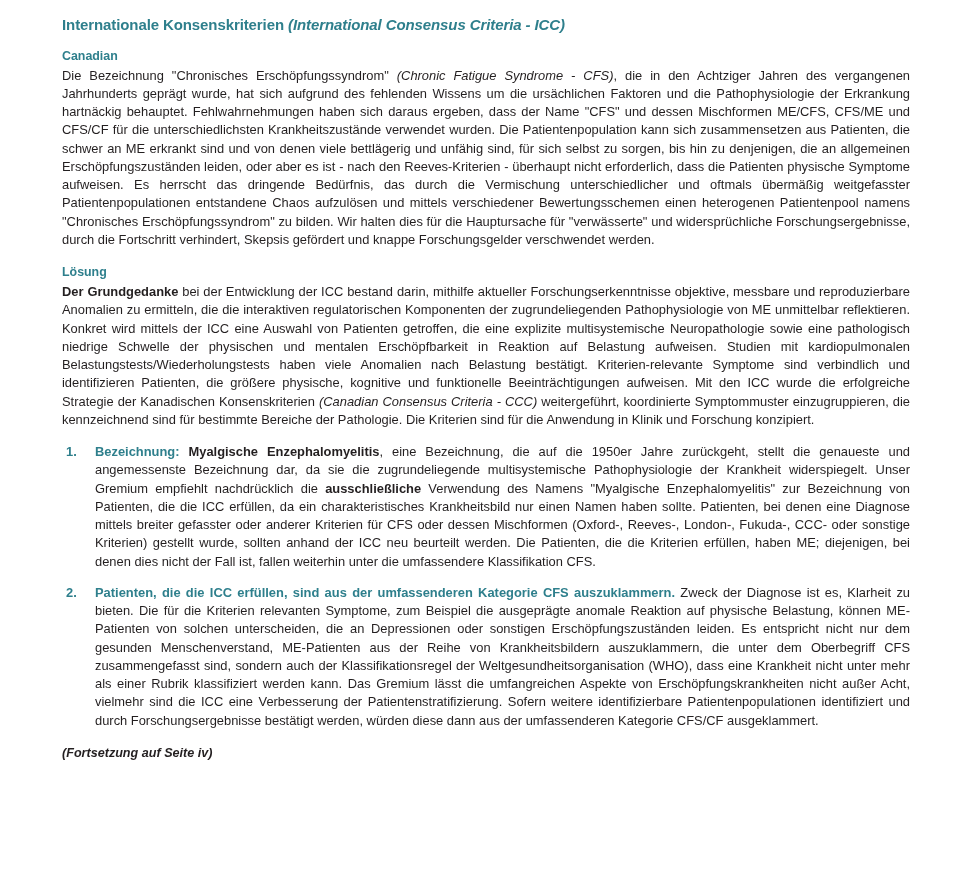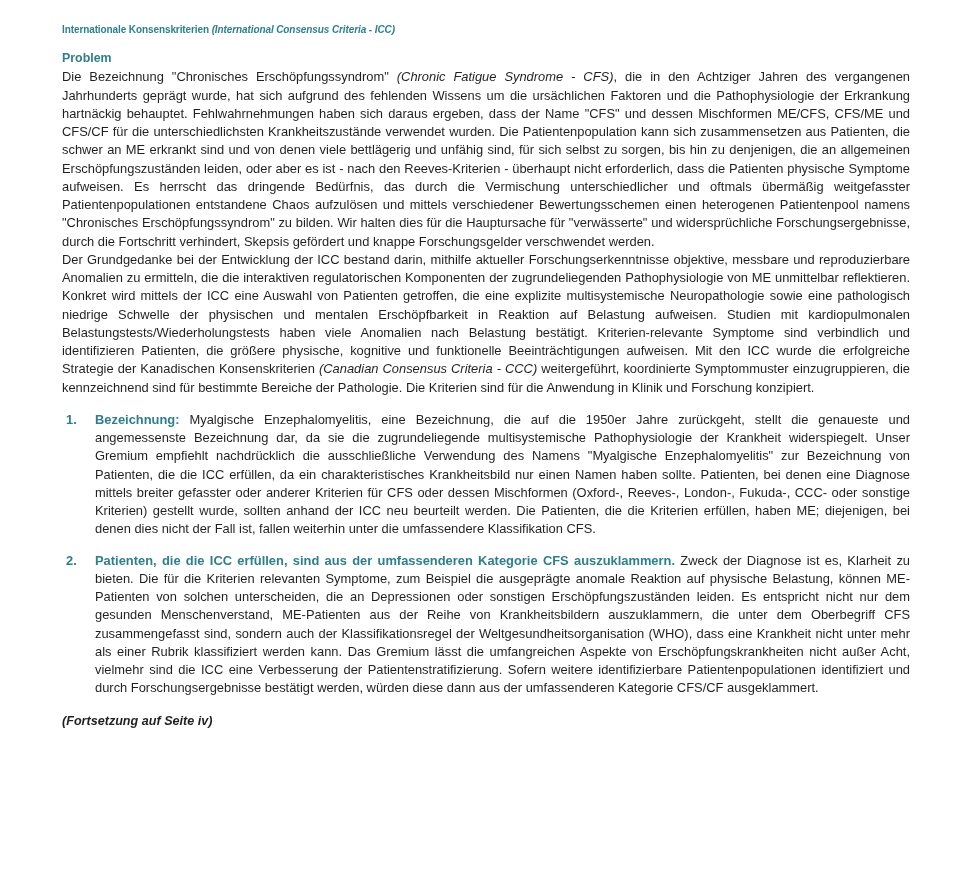--- a/index.html
+++ b/index.html
@@ -17,24 +17,24 @@
   }
   .page {
     box-sizing: border-box;
     width: 960px;
     height: 883px;
     padding: 14px 50px 10px 62px;
     background: #ffffff;
   }
   .doc-title {
     color: #2e7f8c;
-    font-size: 10px;
+    font-size: 15px;
     font-weight: bold;
     line-height: 1.25;
-    margin: 10px 0 14px 0;
+    margin: 2px 0 14px 0;
     letter-spacing: -0.1px;
   }
   .doc-title .latin {
     font-style: italic;
   }
   .section-heading {
     color: #2e7f8c;
     font-size: 12.4px;
     font-weight: bold;
     margin: 0 0 3px 0;
@@ -46,21 +46,21 @@
   p.body-text {
     margin: 0;
     font-size: 12.9px;
     line-height: 1.415;
     text-align: justify;
     text-justify: inter-word;
     hyphens: none;
     color: #231f20;
   }
   .it { font-style: italic; margin-top: 14px; }
-  .bd { font-weight: normal; }
+  .bd { font-weight: bold; }
   ol.criteria {
     margin: 14px 0 0 0;
     padding: 0;
     list-style: none;
     counter-reset: crit;
   }
   ol.criteria > li {
     position: relative;
     padding-left: 33px;
     margin-bottom: 13px;
@@ -92,26 +92,27 @@
 </style>
 </head>
 <body>
 
 <div class="page">
 
   <h1 class="doc-title">
     <span>Internationale Konsenskriterien </span><span class="latin">(International Consensus Criteria - ICC)</span>
   </h1>
 
-  <h2 class="section-heading">Problem</h2>
+  <h2 class="section-heading">Canadian</h2>
 
   <p class="body-text">
     <span>Die Bezeichnung "Chronisches Erschöpfungssyndrom" </span><span class="it">(Chronic Fatigue Syndrome - CFS)</span><span>, die in den Achtziger Jahren des vergangenen Jahrhunderts geprägt wurde, hat sich aufgrund des fehlenden Wissens um die ursächlichen Faktoren und die Pathophysiologie der Erkrankung hartnäckig behauptet. Fehlwahrnehmungen haben sich daraus ergeben, dass der Name "CFS" und dessen Mischformen ME/CFS, CFS/ME und CFS/CF für die unterschiedlichsten Krankheitszustände verwendet wurden. Die Patientenpopulation kann sich zusammensetzen aus Patienten, die schwer an ME erkrankt sind und von denen viele bettlägerig und unfähig sind, für sich selbst zu sorgen, bis hin zu denjenigen, die an allgemeinen Erschöpfungszuständen leiden, oder aber es ist - nach den Reeves-Kriterien - überhaupt nicht erforderlich, dass die Patienten physische Symptome aufweisen. Es herrscht das dringende Bedürfnis, das durch die Vermischung unterschiedlicher und oftmals übermäßig weitgefasster Patientenpopulationen entstandene Chaos aufzulösen und mittels verschiedener Bewertungsschemen einen heterogenen Patientenpool namens "Chronisches Erschöpfungssyndrom" zu bilden. Wir halten dies für die Hauptursache für "verwässerte" und widersprüchliche Forschungsergebnisse, durch die Fortschritt verhindert, Skepsis gefördert und knappe Forschungsgelder verschwendet werden.</span>
   </p>
 
+  <h2 class="section-heading spaced">Lösung</h2>
 
   <p class="body-text">
     <span class="bd">Der Grundgedanke</span><span> bei der Entwicklung der ICC bestand darin, mithilfe aktueller Forschungserkenntnisse objektive, messbare und reproduzierbare Anomalien zu ermitteln, die die interaktiven regulatorischen Komponenten der zugrundeliegenden Pathophysiologie von ME unmittelbar reflektieren. Konkret wird mittels der ICC eine Auswahl von Patienten getroffen, die eine explizite multisystemische Neuropathologie sowie eine pathologisch niedrige Schwelle der physischen und mentalen Erschöpfbarkeit in Reaktion auf Belastung aufweisen. Studien mit kardiopulmonalen Belastungstests/Wiederholungstests haben viele Anomalien nach Belastung bestätigt. Kriterien-relevante Symptome sind verbindlich und identifizieren Patienten, die größere physische, kognitive und funktionelle Beeinträchtigungen aufweisen. Mit den ICC wurde die erfolgreiche Strategie der Kanadischen Konsenskriterien </span><span class="it">(Canadian Consensus Criteria - CCC)</span><span> weitergeführt, koordinierte Symptommuster einzugruppieren, die kennzeichnend sind für bestimmte Bereiche der Pathologie. Die Kriterien sind für die Anwendung in Klinik und Forschung konzipiert.</span>
   </p>
 
   <ol class="criteria">
     <li>
       <span class="marker">1.</span>
       <span class="lead">Bezeichnung:</span><span class="bd"> Myalgische Enzephalomyelitis</span><span>, eine Bezeichnung, die auf die 1950er Jahre zurückgeht, stellt die genaueste und angemessenste Bezeichnung dar, da sie die zugrundeliegende multisystemische Pathophysiologie der Krankheit widerspiegelt. Unser Gremium empfiehlt nachdrücklich die </span><span class="bd">ausschließliche</span><span> Verwendung des Namens "Myalgische Enzephalomyelitis" zur Bezeichnung von Patienten, die die ICC erfüllen, da ein charakteristisches Krankheitsbild nur einen Namen haben sollte. Patienten, bei denen eine Diagnose mittels breiter gefasster oder anderer Kriterien für CFS oder dessen Mischformen (Oxford-, Reeves-, London-, Fukuda-, CCC- oder sonstige Kriterien) gestellt wurde, sollten anhand der ICC neu beurteilt werden. Die Patienten, die die Kriterien erfüllen, haben ME; diejenigen, bei denen dies nicht der Fall ist, fallen weiterhin unter die umfassendere Klassifikation CFS.</span>
     </li>

